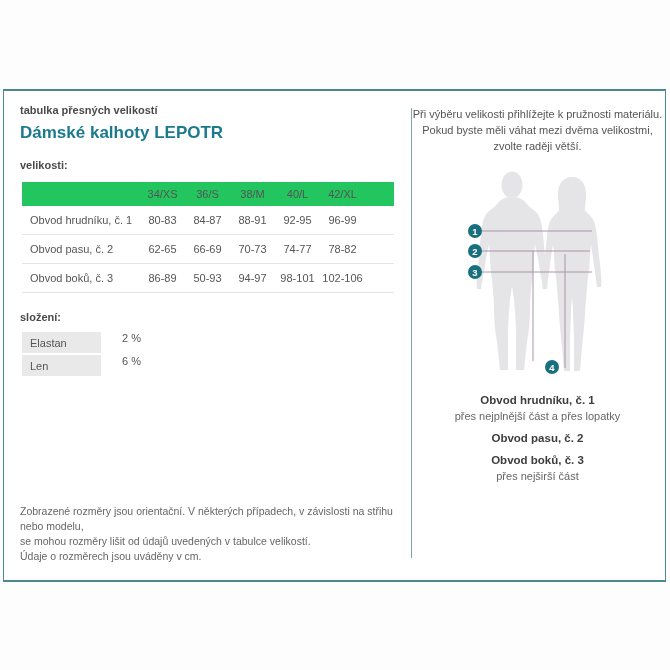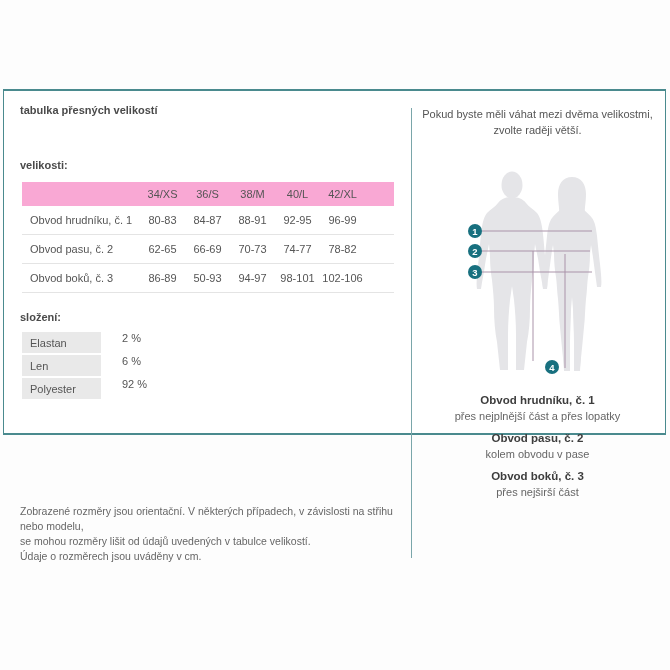--- a/index.html
+++ b/index.html
@@ -1,28 +1,28 @@
 <!DOCTYPE html>
 <html><head>
 <meta charset="utf-8">
 <style>
   * { margin:0; padding:0; box-sizing:border-box; }
   html,body { width:670px; height:670px; background:#fdfdfd;
               font-family:"Liberation Sans", sans-serif; color:#555; }
-  .panel { position:absolute; left:3px; top:89px; width:663px; height:346px;
+  .panel { position:absolute; left:3px; top:89px; width:663px; height:493px;
            background:#ffffff; border:solid #4a8a8e; border-width:2px 1px; }
   .abs { position:absolute; }
 
   .section-label { font-size:11px; font-weight:bold; color:#4a4a4a; }
   .page-title { font-size:17px; font-weight:bold; color:#1c7a8e; }
 
   
   .stable { left:18px; top:91px; width:372px; font-size:11px; }
   .srow { display:flex; align-items:center; height:29px; border-bottom:1px solid #e4e4e4; }
-  .srow.head { height:24px; background:#f9a8d4; border-bottom:none; color:#555; }
+  .srow.head { height:24px; background:#22c55e; border-bottom:none; color:#555; }
   .scell-label { flex:0 0 118px; padding-left:8px; color:#555; }
   .scell { flex:0 0 45px; text-align:center; color:#555; }
 
   
   .ctable { left:18px; top:241px; width:220px; font-size:11px; }
   .crow { display:flex; align-items:flex-start; height:21px; margin-bottom:2px; }
   .ccell-label { flex:0 0 79px; align-self:stretch; display:flex; align-items:center;
                  padding-left:8px; background:#e9e9e9; color:#555; }
   .ccell-val { margin-left:21px; color:#555; }
 
@@ -46,20 +46,21 @@
   .marker { fill:#18707f; }
   .marker-num { fill:#ffffff; font-size:9.5px; font-weight:bold;
                 font-family:"Liberation Sans", sans-serif; text-anchor:middle; }
 </style>
 </head>
 <body>
 
 <div class="panel">
 
   <div class="abs section-label" style="left:16px; top:13px;">tabulka přesných velikostí</div>
+  <div class="abs page-title" style="left:16px; top:32px;">Dámské kalhoty LEPOTR</div>
   <div class="abs section-label" style="left:16px; top:68px;">velikosti:</div>
 
   <div class="abs stable">
     <div class="srow head">
       <div class="scell-label"></div>
       <div class="scell">34/XS</div>
       <div class="scell">36/S</div>
       <div class="scell">38/M</div>
       <div class="scell">40/L</div>
       <div class="scell">42/XL</div>
@@ -94,35 +95,32 @@
 
   <div class="abs ctable">
     <div class="crow">
       <div class="ccell-label">Elastan</div>
       <div class="ccell-val">2 %</div>
     </div>
     <div class="crow">
       <div class="ccell-label">Len</div>
       <div class="ccell-val">6 %</div>
     </div>
-    <div class="crow">
-      <div class="ccell-label">Polyester</div>
-      <div class="ccell-val">92 %</div>
-    </div>
   </div>
 
   <div class="abs disclaimer">
     <div>Zobrazené rozměry jsou orientační. V některých případech, v závislosti na střihu nebo modelu,</div>
     <div>se mohou rozměry lišit od údajů uvedených v tabulce velikostí.</div>
     <div>Údaje o rozměrech jsou uváděny v cm.</div>
   </div>
 
   <div class="abs divider"></div>
 
   <div class="abs advice">
+    <div>Při výběru velikosti přihlížejte k pružnosti materiálu.</div>
     <div>Pokud byste měli váhat mezi dvěma velikostmi,</div>
     <div>zvolte raději větší.</div>
   </div>
 
   <svg class="abs diagram" viewBox="0 0 253 220">
 
     <g>
       <ellipse class="sil" cx="101" cy="20" rx="10.5" ry="13.5"></ellipse>
       <path class="sil" d="M101,32 C95,32 90,34 87,38 C84,42 80,44 76,48 C72,53 71,61 70,69
         C69,79 68,91 67,101 C66,111 65,119 66,124 L70,124 C71,116 73,108 74,100
@@ -176,21 +174,20 @@
     </g>
   </svg>
 
   <div class="abs legend">
     <div class="legend-block">
       <div class="legend-title">Obvod hrudníku, č. 1</div>
       <div class="legend-desc">přes nejplnější část a přes lopatky</div>
     </div>
     <div class="legend-block">
       <div class="legend-title">Obvod pasu, č. 2</div>
-      <div class="legend-desc">kolem obvodu v pase</div>
     </div>
     <div class="legend-block">
       <div class="legend-title">Obvod boků, č. 3</div>
       <div class="legend-desc">přes nejširší část</div>
     </div>
   </div>
 
 </div>
 
 </body></html>

